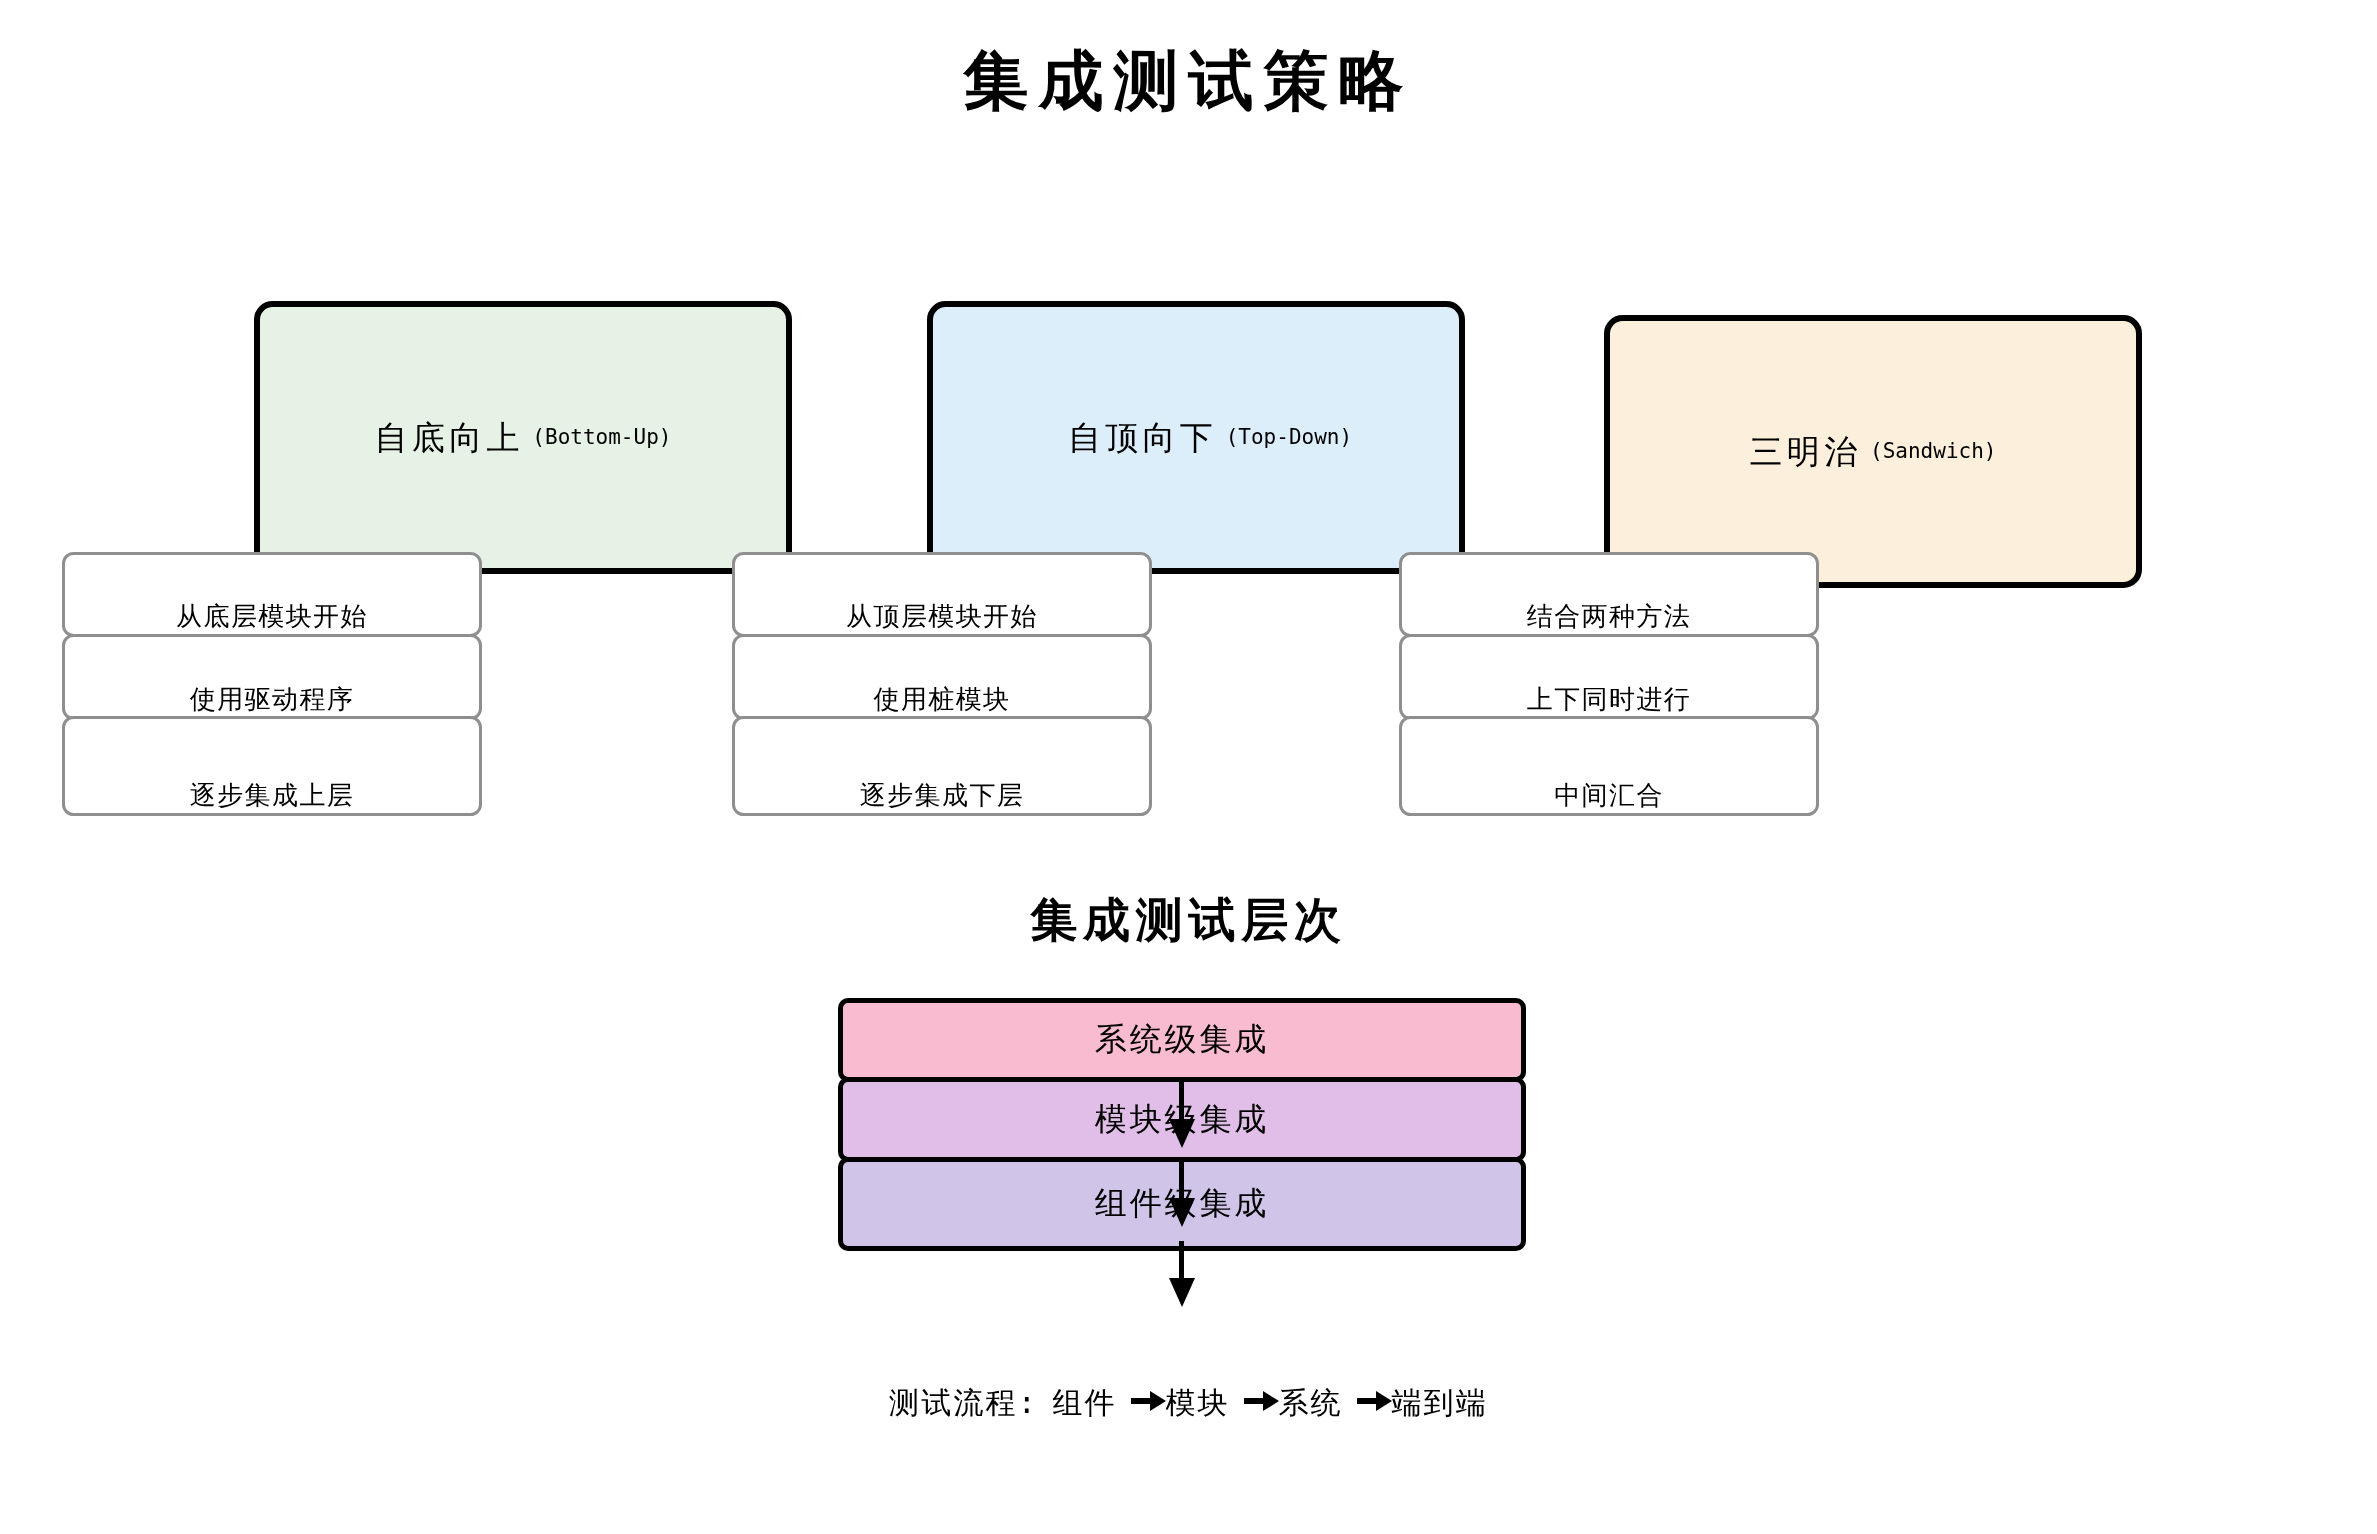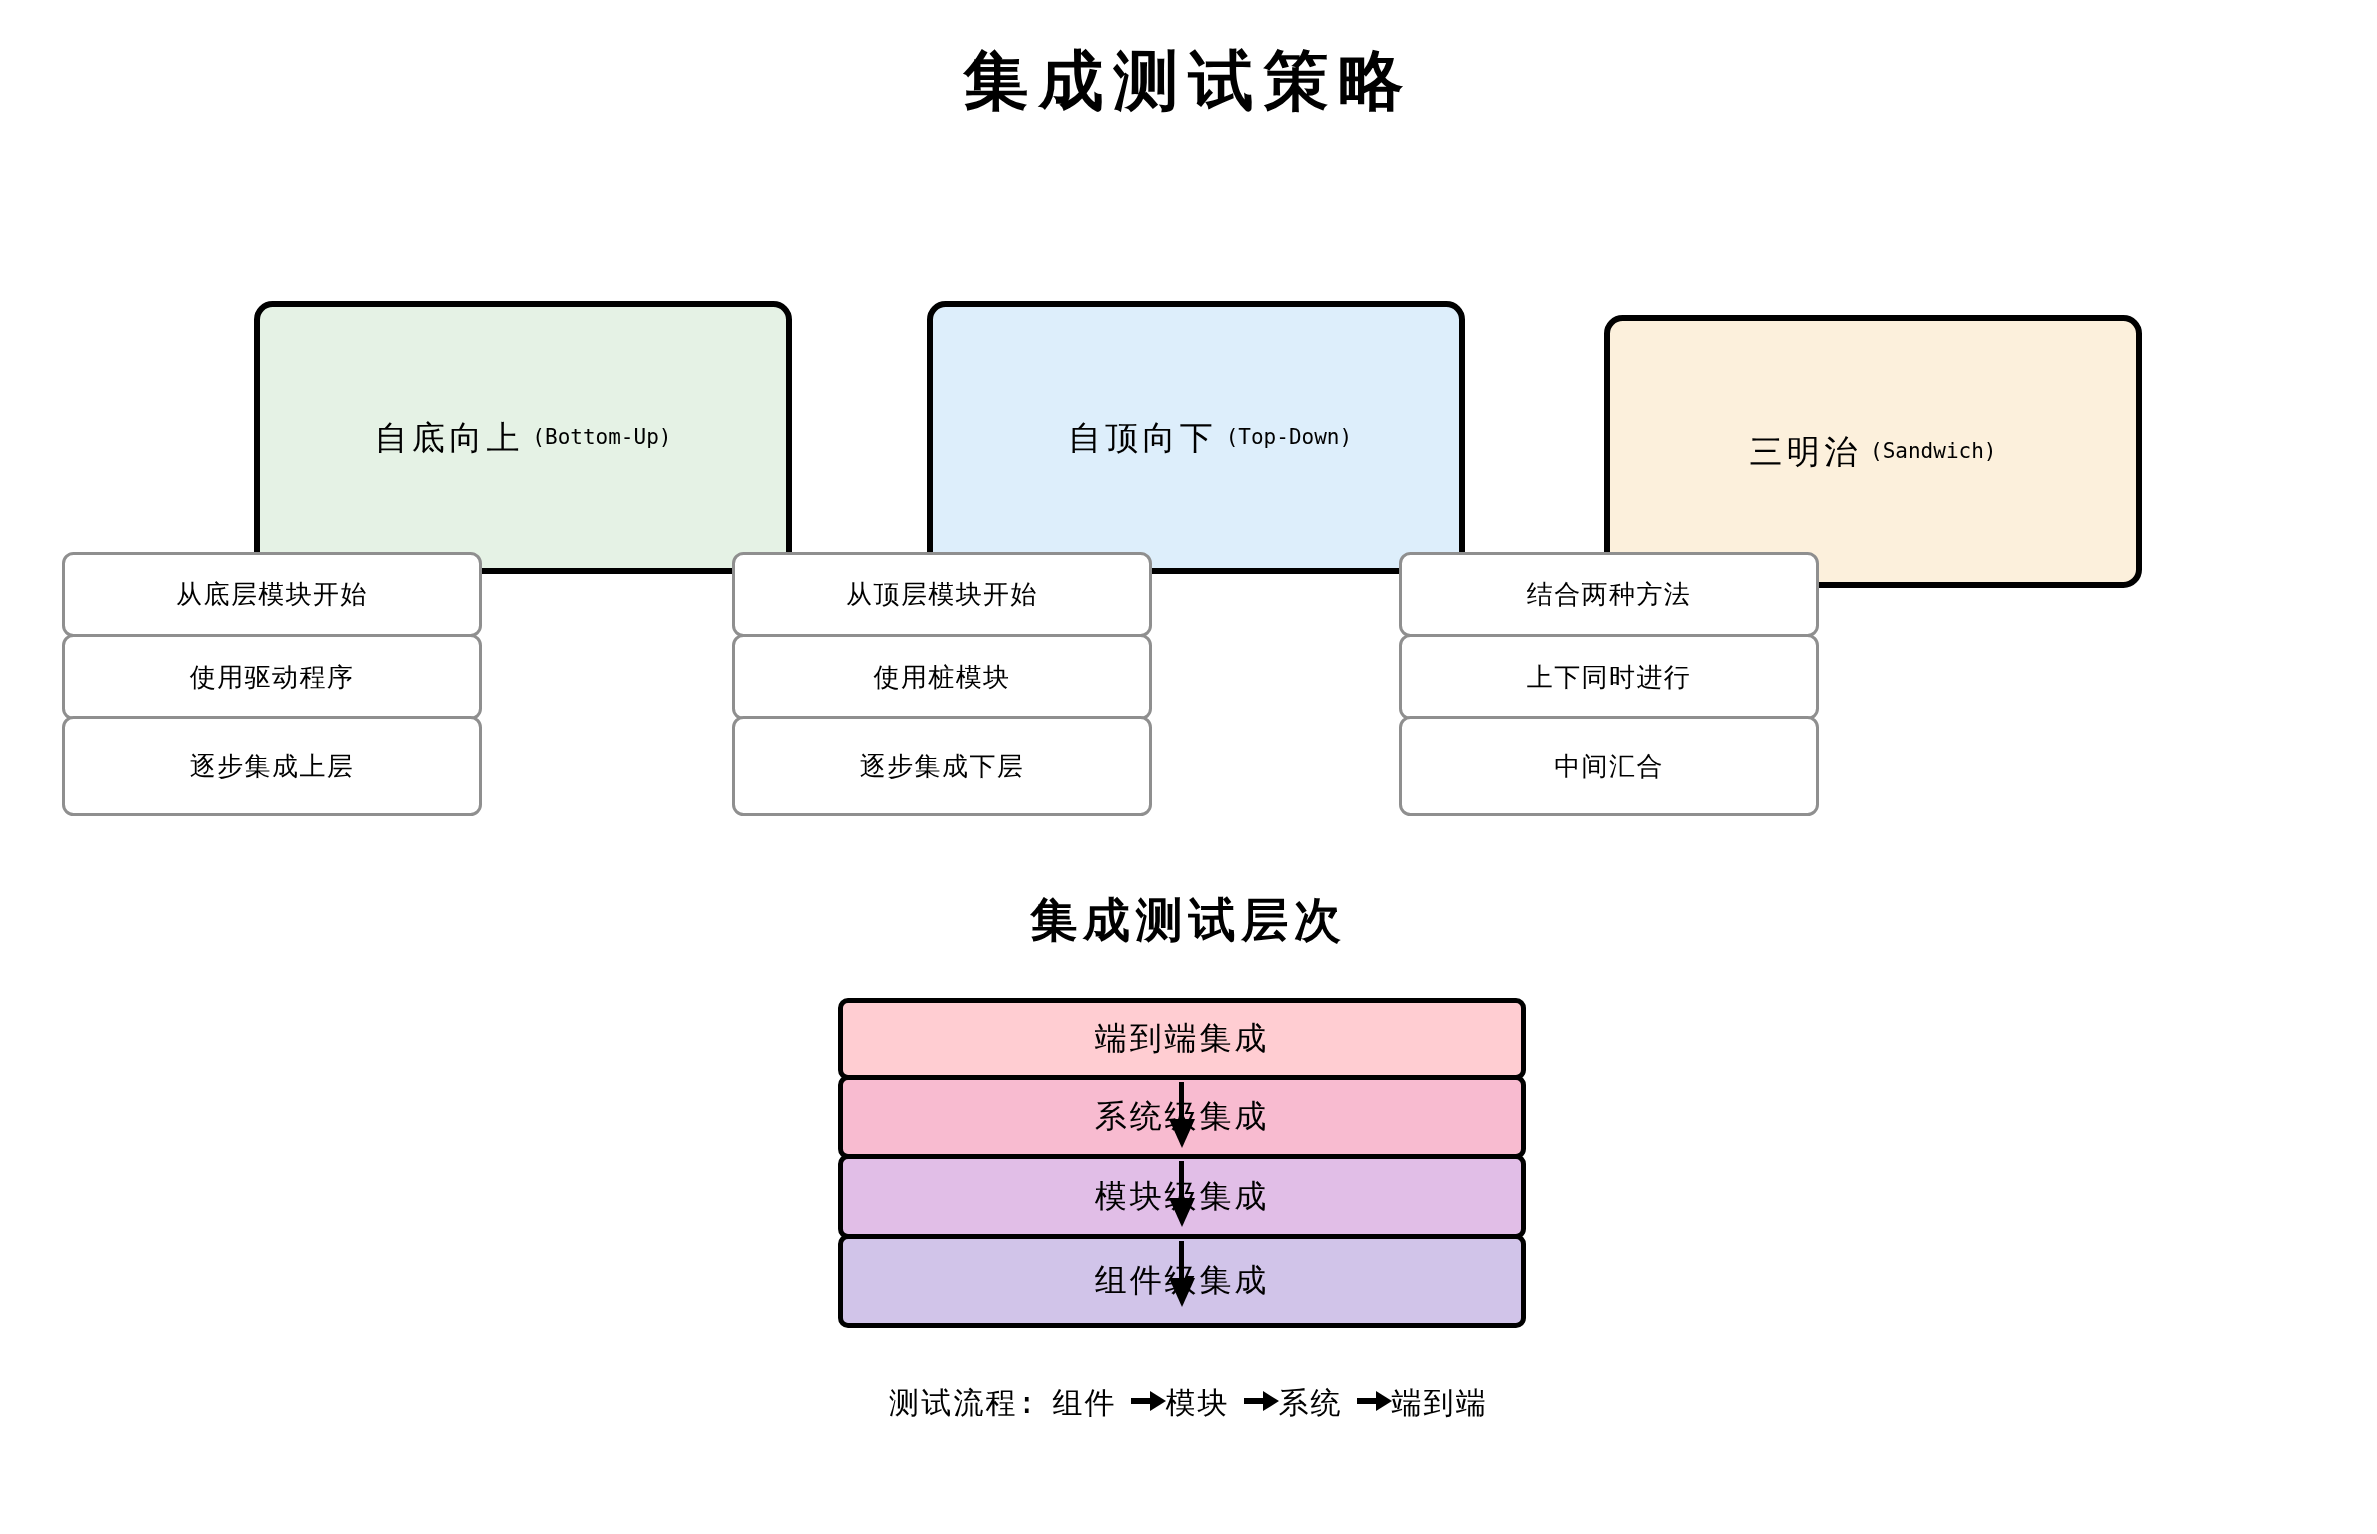--- a/index.html
+++ b/index.html
@@ -18,21 +18,21 @@
     border:6.5px solid #000;border-radius:18.6px;
     display:flex;align-items:center;justify-content:center;gap:8.6px;
   }
   .card-0{left:254px}.card-1{left:927px}.card-2{left:1604px}
   .card .zh{font-size:33px;letter-spacing:4.3px;line-height:1}
   .card .en{font-size:21px;line-height:1}
   
   .note{
     position:absolute;width:420px;box-sizing:border-box;
     background:#fff;border:3.6px solid #8f8f8f;border-radius:11.5px;
-    display:flex;align-items:center;justify-content:center;
+    display:flex;align-items:flex-end;justify-content:center;
     font-size:26px;letter-spacing:1.4px;
   }
   .col-0{left:62px}.col-1{left:732px}.col-2{left:1399px}
   .row-0{top:552px;height:85px}
   .row-1{top:634px;height:86px}
   .row-2{top:716px;height:100px}
   
   .subtitle{
     position:absolute;top:889px;left:0;width:100%;margin:0;
     text-align:center;font-size:47px;font-weight:bold;letter-spacing:5.7px;
@@ -116,23 +116,20 @@
   <div class="note col-2 row-1">
     <span>上下同时进行</span>
   </div>
   <div class="note col-2 row-2">
     <span>中间汇合</span>
   </div>
 
   <h2 class="subtitle">集成测试层次</h2>
 
   <div class="stack">
-    <div class="level lvl-0" style="background-color: rgb(255, 205, 210);">
-      <span>端到端集成</span>
-    </div>
     <div class="level lvl-1" style="background-color: rgb(248, 187, 208);">
       <span>系统级集成</span>
     </div>
     <div class="level lvl-2" style="background-color: rgb(225, 190, 231);">
       <span>模块级集成</span>
     </div>
     <div class="level lvl-3" style="background-color: rgb(209, 196, 233);">
       <span>组件级集成</span>
     </div>
   </div>

